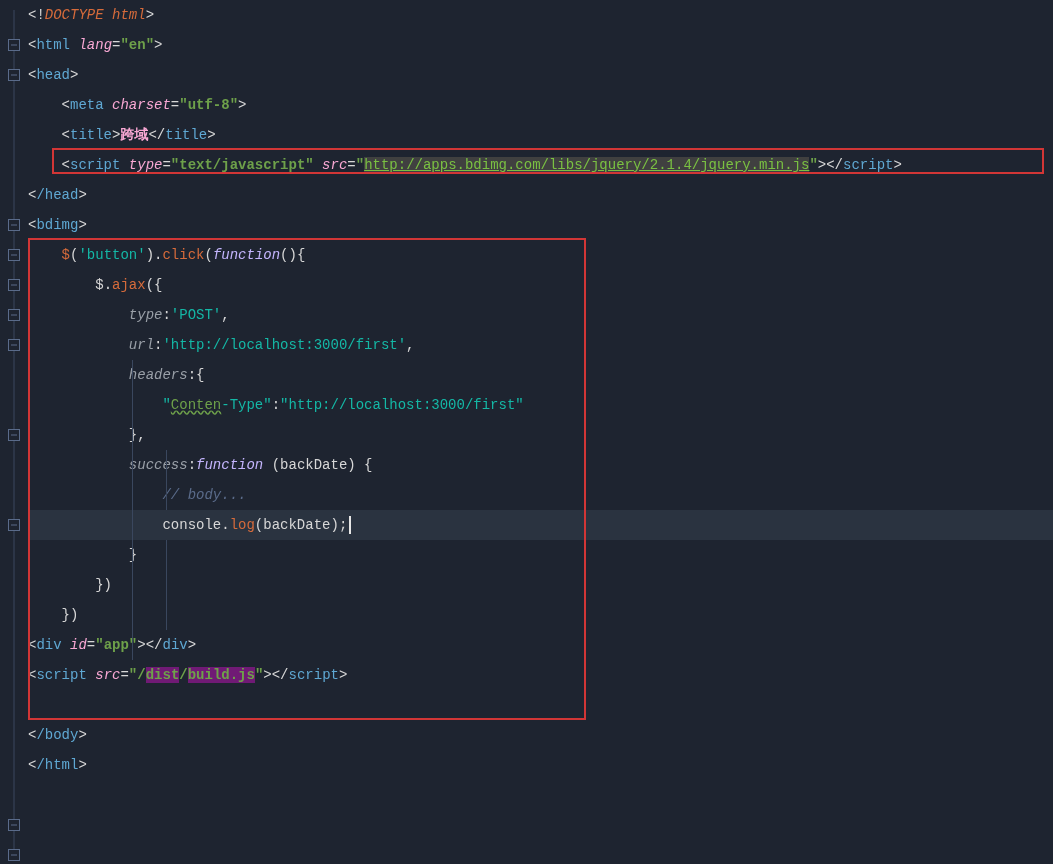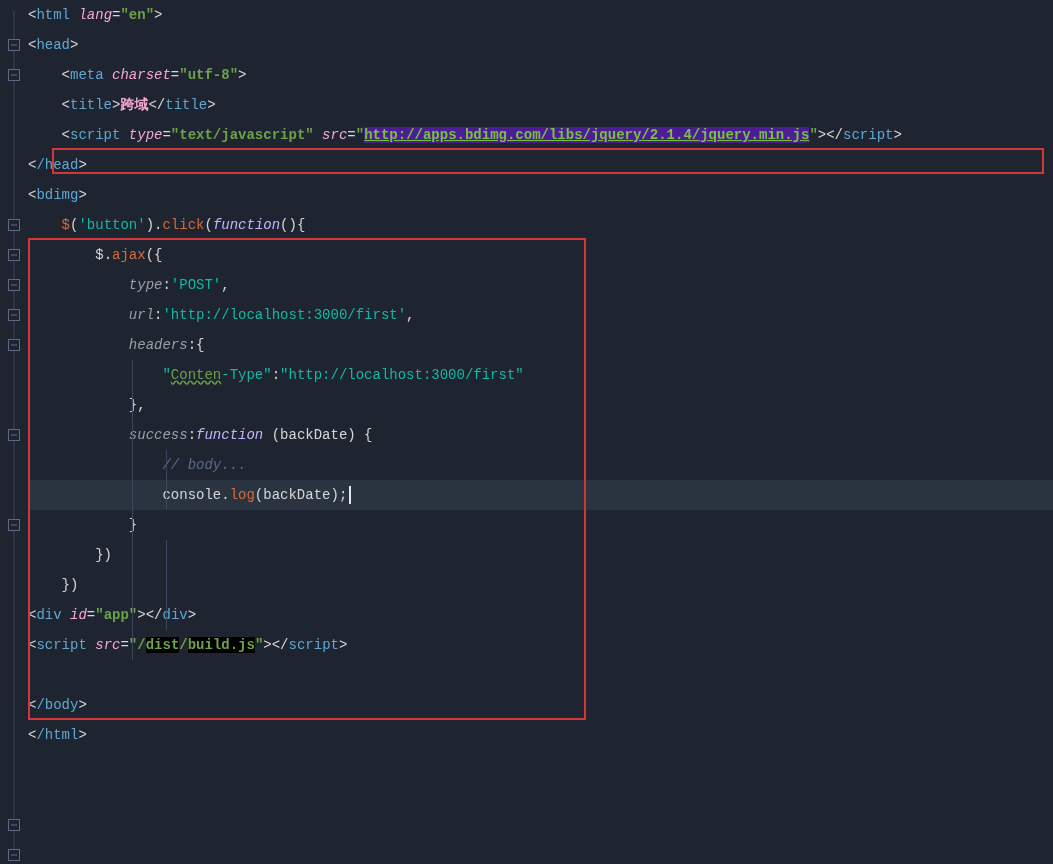--- a/index.html
+++ b/index.html
@@ -39,30 +39,30 @@
     position:absolute; left:14px; width:1px; background:#3a475e; transform:translateX(-50%);
   }
   .code { position: relative; }
   .line { white-space: pre; height:30px; }
   .line.cursor-line { background: #2a3340; }
   .p  { color: #d7d7d7; }   
   .t  { color: #5fa8d3; }   
   .kw { color: #d66b3b; font-style: italic; } 
   .attr { color: #f9a8d4; font-style: italic; } 
   .str { color: #6ea14a; font-weight: bold; } 
-  .url { color: #7ac142; text-decoration: underline; background:#4c1d95; font-weight:bold;}
+  .url { color: #7ac142; text-decoration: underline; background:#404040; font-weight:normal;}
   .txt { color: #f9a8d4; font-weight: bold; }
   .fn  { color: #d66b3b; } 
   .fn2 { color: #c4b5fd; font-style: italic; } 
   .var { color: #d7d7d7; }
   .prop{ color: #9aa0a8; font-style: italic; }
   .lit { color: #14b8a6; }
   .cmnt{ color: #5a6b8a; font-style: italic; }
   .warn{ color: #6ea14a; text-decoration: underline wavy #6ea14a;}
-  .hl  { background:#000000; }
+  .hl  { background:#701a75; }
   .redbox1 {
     position:absolute; border:2px solid #d23636; pointer-events:none;
   }
   .cursor {
     display:inline-block; width:2px; height:18px; background:#e6e6e6;
     vertical-align:middle; margin-left:2px;
   }
   .guide {
     position:absolute; width:1px; background:#3a475e; top:0; bottom:0;
   }
@@ -81,20 +81,21 @@
       <div class="fold minus" style="top: 309px;"></div>
       <div class="fold minus" style="top: 339px;"></div>
       <div class="fold minus" style="top: 429px;"></div>
       <div class="fold minus" style="top: 519px;"></div>
       <div class="fold minus" style="top: 819px;"></div>
       <div class="fold minus" style="top: 849px;"></div>
     </div>
 
   <div class="code">
 
+<div class="line"><span class="p">&lt;!</span><span class="kw">DOCTYPE</span><span class="p"> </span><span class="kw">html</span><span class="p">&gt;</span></div>
 <div class="line"><span class="p">&lt;</span><span class="t">html</span><span class="p"> </span><span class="attr">lang</span><span class="p">=</span><span class="str">"en"</span><span class="p">&gt;</span></div>
 <div class="line"><span class="p">&lt;</span><span class="t">head</span><span class="p">&gt;</span></div>
 <div class="line"><span class="p">    &lt;</span><span class="t">meta</span><span class="p"> </span><span class="attr">charset</span><span class="p">=</span><span class="str">"utf-8"</span><span class="p">&gt;</span></div>
 <div class="line"><span class="p">    &lt;</span><span class="t">title</span><span class="p">&gt;</span><span class="txt">跨域</span><span class="p">&lt;/</span><span class="t">title</span><span class="p">&gt;</span></div>
 <div class="line"><span class="p">    &lt;</span><span class="t">script</span><span class="p"> </span><span class="attr">type</span><span class="p">=</span><span class="str">"text/javascript"</span><span class="p"> </span><span class="attr">src</span><span class="p">=</span><span class="str">"</span><span class="url">http://apps.bdimg.com/libs/jquery/2.1.4/jquery.min.js</span><span class="str">"</span><span class="p">&gt;&lt;/</span><span class="t">script</span><span class="p">&gt;</span></div>
 <div class="line"><span class="p">&lt;</span><span class="t">/head</span><span class="p">&gt;</span></div>
 <div class="line"><span class="p">&lt;</span><span class="t">bdimg</span><span class="p">&gt;</span></div>
 <div class="line"><span class="p">    </span><span class="fn">$</span><span class="p">(</span><span class="lit">'button'</span><span class="p">).</span><span class="fn">click</span><span class="p">(</span><span class="fn2">function</span><span class="p">(){</span></div>
 <div class="line"><span class="p">        </span><span class="var">$</span><span class="p">.</span><span class="fn">ajax</span><span class="p">({</span></div>
 <div class="line"><span class="p">            </span><span class="prop">type</span><span class="p">:</span><span class="lit">'POST'</span><span class="p">,</span></div>

